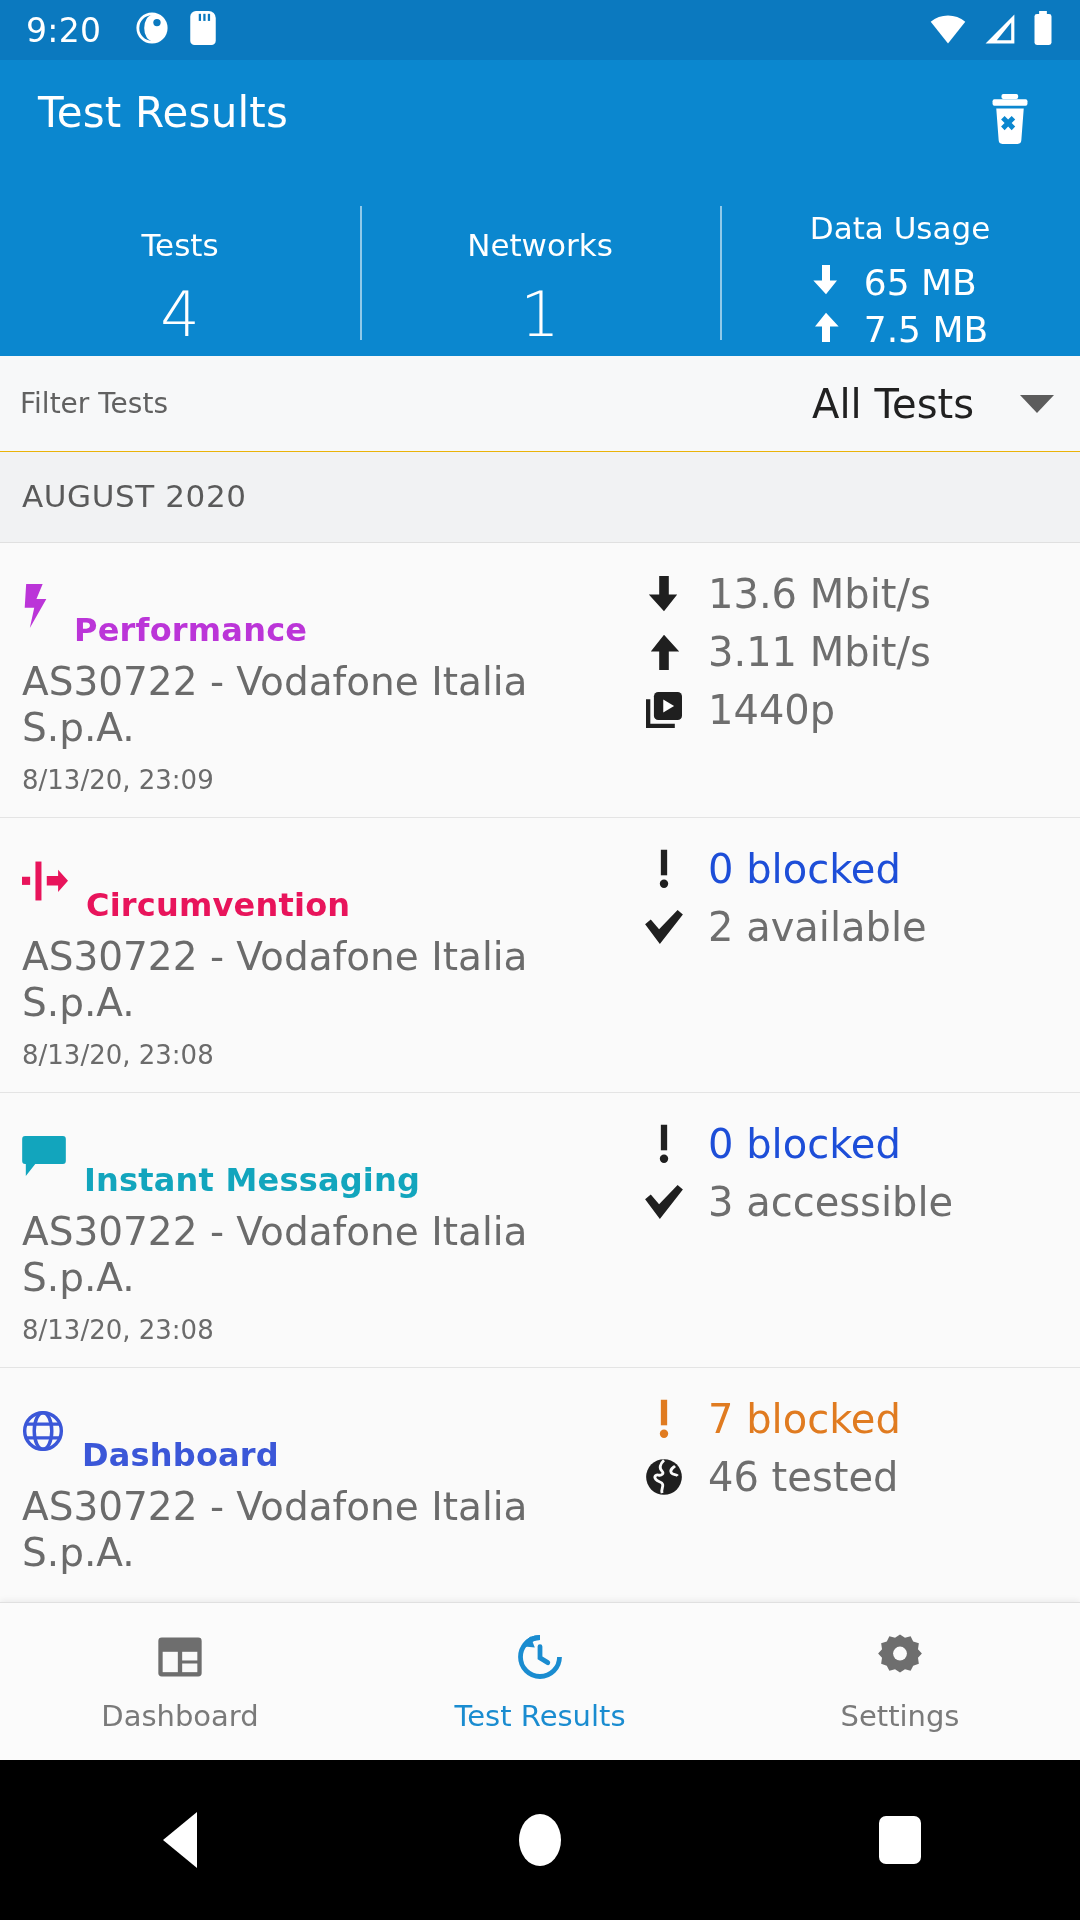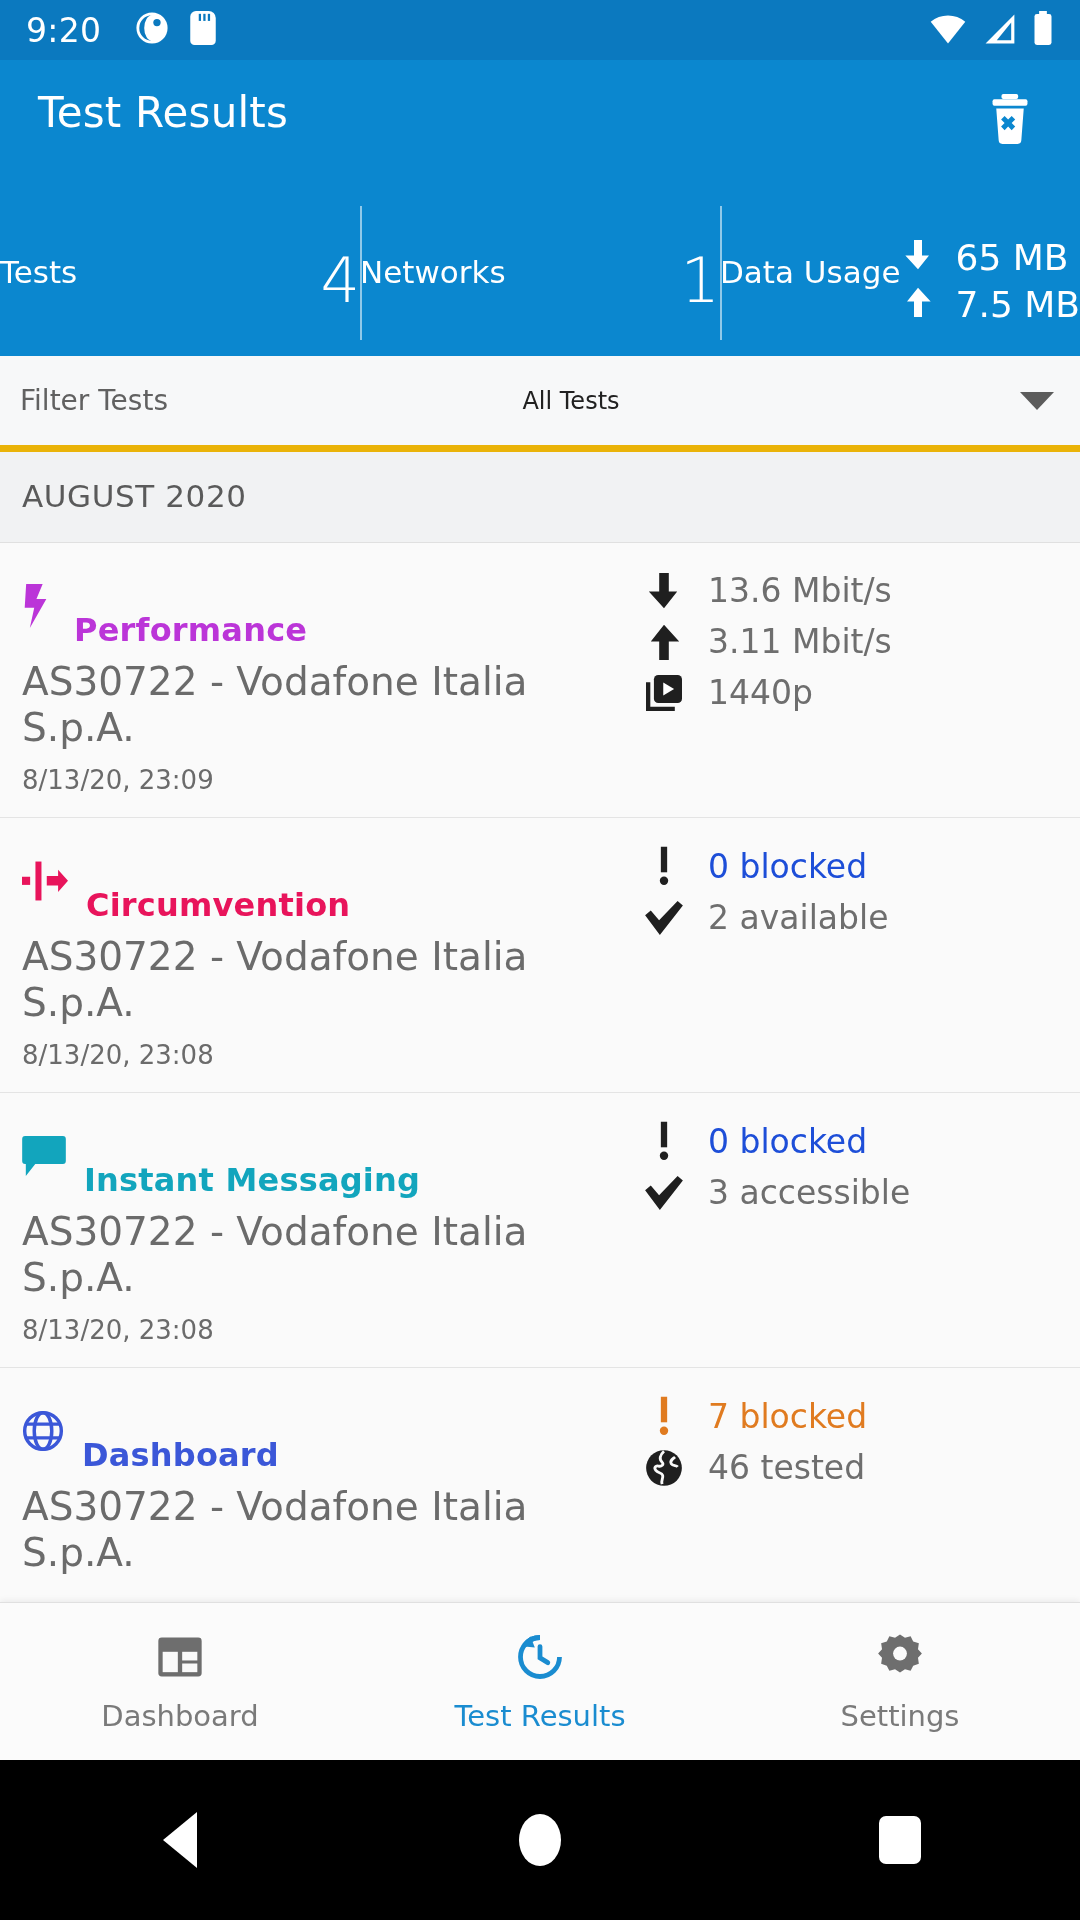--- a/index.html
+++ b/index.html
@@ -27,57 +27,57 @@
     background:#0b87cf; color:#fff;
     flex:0 0 296px; position:relative;
     padding:0;
   }
   .header-top { display:flex; align-items:flex-start; padding:28px 30px 0 38px; }
   .header-title { font-size:42px; font-weight:400; letter-spacing:.2px; line-height:1; padding-top:4px; }
   .header-top .spacer { flex:1; }
   .delete-btn { width:56px; height:62px; display:flex; align-items:center; justify-content:center; margin-right:12px; margin-top:2px; }
 
   .stats { display:flex; align-items:stretch; margin-top:22px; height:176px; }
-  .stat { flex:1 1 0; display:flex; flex-direction:row; align-items:center; justify-content:space-between; position:relative;margin-top:24px; }
+  .stat { flex:1 1 0; display:flex; flex-direction:column; align-items:center; justify-content:flex-end; position:relative;margin-top:24px; }
   .stat + .stat::before {
     content:""; position:absolute; left:0; top:8px; bottom:10px; width:2px; background:rgba(255,255,255,.55);
   }
   .stat-label { font-size:31px; font-weight:400; line-height:1; margin-bottom:4px; }
   .stat-value { font-size:62px; font-weight:300; line-height:1.15; margin-top:14px; }
   .usage-rows { margin-top:14px; display:flex; flex-direction:column; gap:6px; }
   .usage-row { display:flex; align-items:center; gap:24px; font-size:36px; font-weight:400; }
 
   
   .filterbar {
-    flex:0 0 96px; background:#f7f8f9; border-bottom:7px solid #eab308;
+    flex:0 0 96px; background:#f7f8f9; border-bottom:1px solid #eab308;
     display:flex; align-items:center; padding:0 26px 0 20px;
   }
   .filter-label { font-size:28px; color:#616161; }
-  .filter-value { flex:1; text-align:center; font-size:24px; color:#212121; padding-right:46px; }
+  .filter-value { flex:1; text-align:right; font-size:40px; color:#212121; padding-right:46px; }
   .caret { width:0; height:0; border-left:17px solid transparent; border-right:17px solid transparent; border-top:18px solid #5c5c5c; }
 
   
   .list { flex:1 1 auto; overflow:hidden; background:#fafafa; position:relative; }
   .month-header {
     background:#f1f2f3; border-bottom:1px solid #e0e0e0;
     padding:26px 22px 28px 22px; font-size:31px; color:#5a5a5a; letter-spacing:.6px;
   }
   .card {
     background:#fafafa; border-bottom:1px solid #e4e4e4;
     display:flex; padding:24px 22px 22px 22px; position:relative;
   }
   .card-left { width:610px; flex:0 0 610px; }
   .card-right { flex:1 1 auto; padding-left:10px; padding-top:4px; }
   .card-title-row { display:flex; align-items:center; gap:18px; margin-bottom:10px; }
   .card-title { font-size:32px; font-weight:700; letter-spacing:.2px;margin-top:44px; }
   .card-network { font-size:39px; color:#6b6b6b; line-height:1.18; font-weight:400; }
   .card-time { font-size:26px; color:#6b6b6b; margin-top:14px; }
   .measure-row { display:flex; align-items:center; gap:22px; margin-bottom:12px; }
   .measure-icon { width:44px; display:flex; align-items:center; justify-content:center; flex:0 0 44px; }
-  .measure-text { font-size:33px; color:#6e6e6e; }
+  .measure-text { font-size:40px; color:#6e6e6e; }
   .measure-text.warn { color:#e07b20; }
   .measure-text.dark { color:#1d4ed8; }
 
   
   .bottomnav {
     position:absolute; left:0; right:0; bottom:160px; height:158px;
     background:#fbfbfb; border-top:1px solid #e0e0e0;
     display:flex; align-items:center;
     box-shadow:0 -2px 6px rgba(0,0,0,.06);
   }

